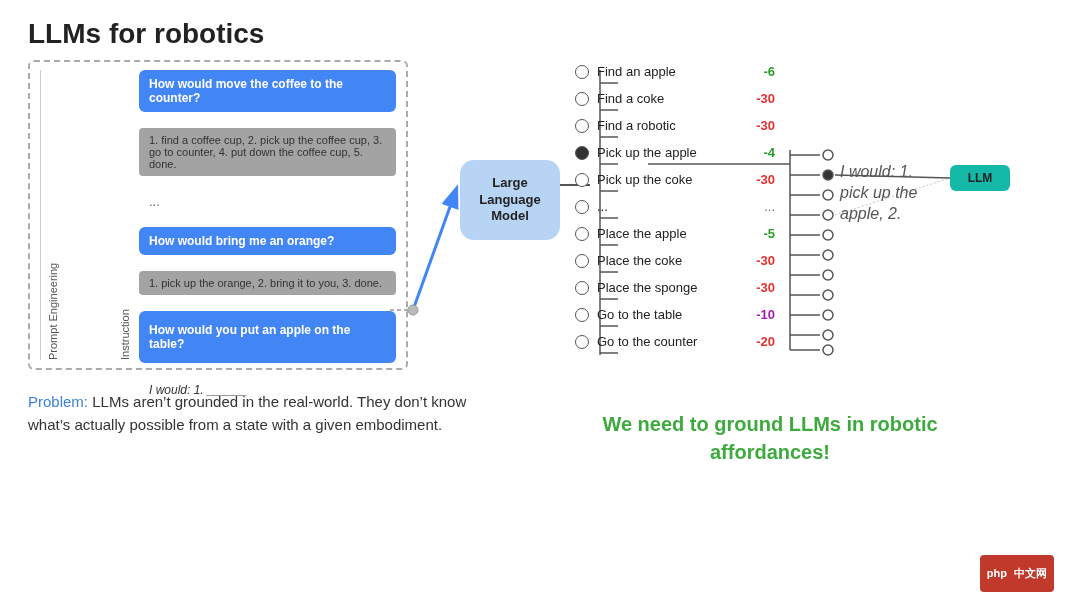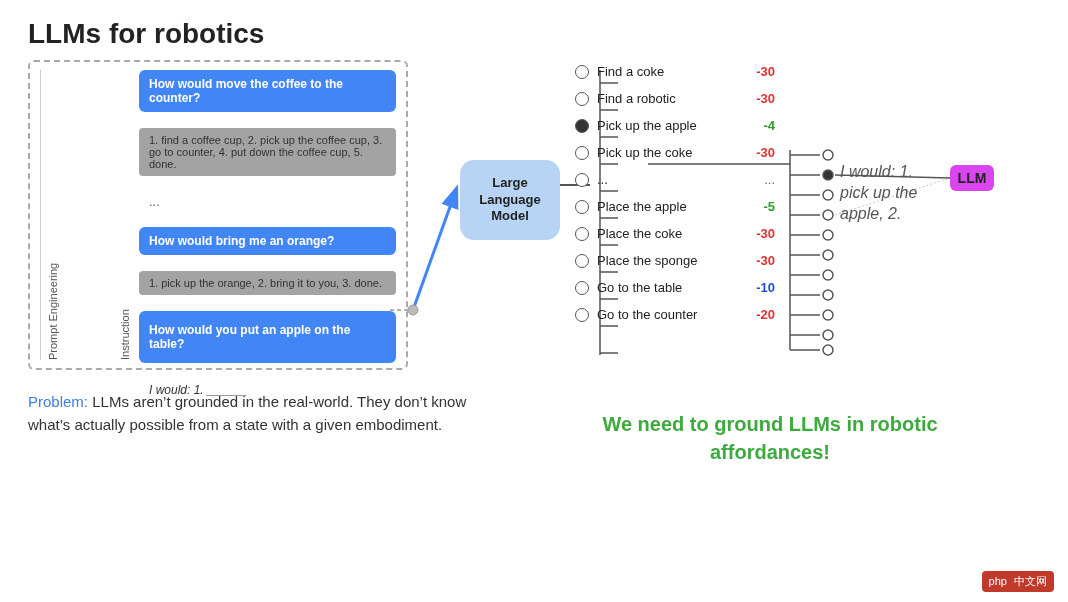--- a/index.html
+++ b/index.html
@@ -161,21 +161,21 @@
 
     .tree-score {
       font-size: 13px;
       font-weight: bold;
       width: 38px;
       text-align: right;
     }
 
     .score-green { color: #2a9d2a; }
     .score-red { color: #e53030; }
-    .score-orange { color: #1d4ed8; }
+    .score-orange { color: #a21caf; }
 
     
     .llm-small-box {
       position: absolute;
       top: 165px;
       left: 955px;
       width: 38px;
       height: 26px;
       background: #b8d4f5;
       border-radius: 6px;
@@ -233,24 +233,24 @@
       line-height: 1.4;
     }
 
     
     .php-badge {
       position: absolute;
       bottom: 10px;
       right: 14px;
       background: #c0392b;
       border-radius: 4px;
-      padding: 3px 7px;
+      padding: 11px 7px;
       font-size: 11px;
       color: #fff;
-      font-weight: normal;
+      font-weight: bold;
     }
 
     .php-badge span {
       color: #fff;
     }
 
     .badge-cn {
       font-size: 11px;
       color: #fff;
       margin-left: 4px;
@@ -345,24 +345,29 @@
   <circle cx="828" cy="335" r="5" fill="#fff" stroke="#555" stroke-width="1.5"></circle>
   <circle cx="828" cy="350" r="5" fill="#fff" stroke="#555" stroke-width="1.5"></circle>
 
   <defs>
     <marker id="arrow-blue" markerWidth="8" markerHeight="8" refX="6" refY="3" orient="auto">
       <path d="M0,0 L0,6 L8,3 z" fill="#4285f4"></path>
     </marker>
   </defs>
 </svg>
 
-<div class="llm-small-box" style="position:absolute;top:165px;left:950px;width:44px;height:26px;background:#d946ef;border-radius:6px;display:flex;align-items:center;justify-content:center;font-size:14px;font-weight:bold;color:#222;">LLM</div>
+<div class="llm-small-box" style="position:absolute;top:165px;left:950px;width:60px;height:26px;background:#14b8a6;border-radius:6px;display:flex;align-items:center;justify-content:center;font-size:12px;font-weight:bold;color:#222;">LLM</div>
 
 <div class="right-panel">
   <div class="tree-rows" id="tree-rows-container">
+  <div class="tree-row">
+        <div class="node-circle"></div>
+        <span class="tree-label">Find an apple</span>
+        <span class="tree-score score-green">-6</span>
+      </div>
       <div class="tree-row">
         <div class="node-circle"></div>
         <span class="tree-label">Find a coke</span>
         <span class="tree-score score-red">-30</span>
       </div>
       <div class="tree-row">
         <div class="node-circle"></div>
         <span class="tree-label">Find a robotic</span>
         <span class="tree-score score-red">-30</span>
       </div>

